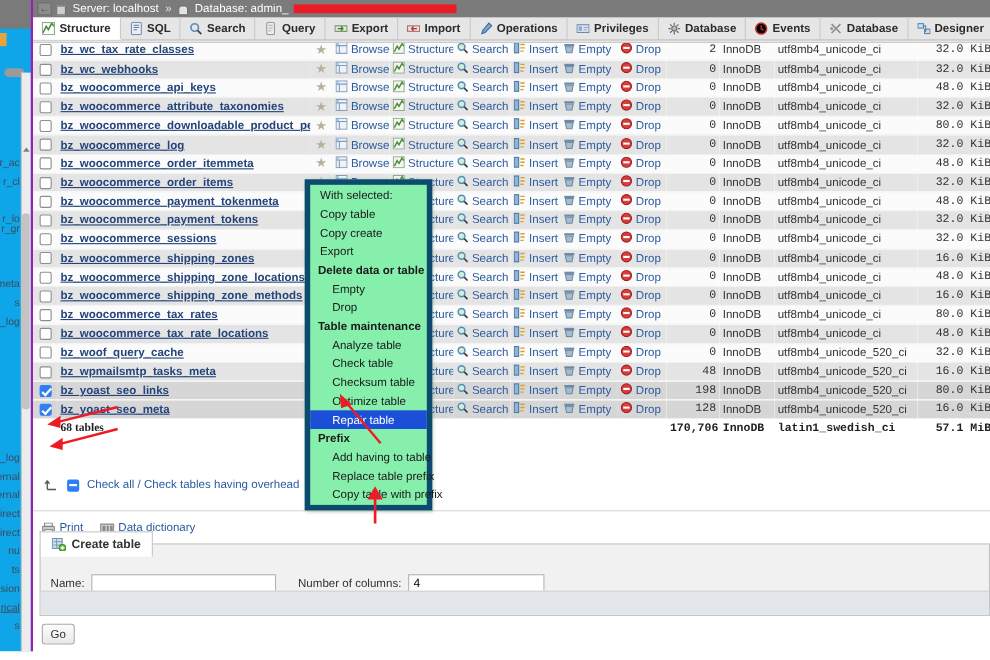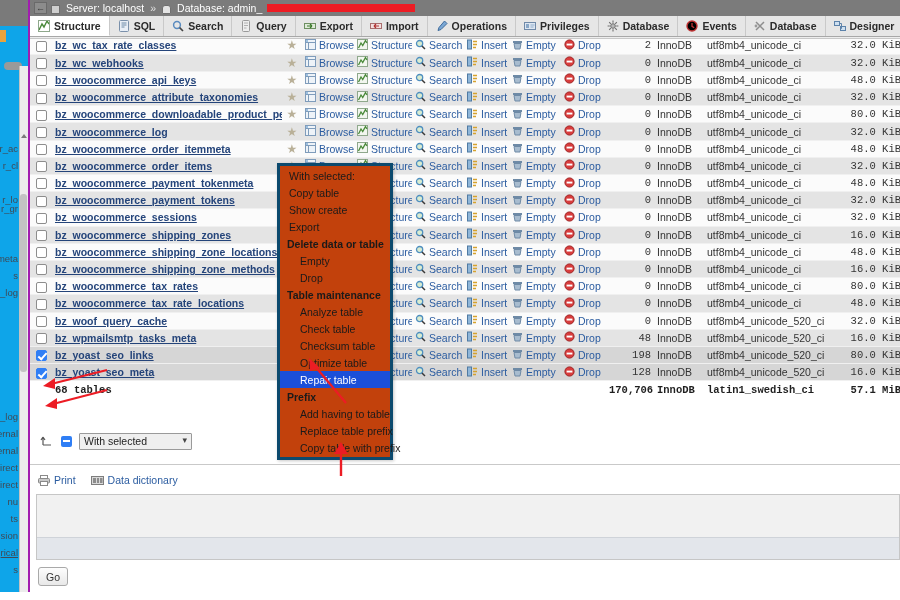--- a/index.html
+++ b/index.html
@@ -130,21 +130,21 @@
   
   .star { color:#b9b098; font-size: 12px; line-height: 1; }
 
   
   tr.summary { background:#fff; height: 20px; }
   tr.summary td {
     font-weight: bold; font-size: 10.5px; color:#1f1f1f;
     border-top: 1px solid #b9b9b9; border-bottom: none;
     font-family:"Liberation Mono", monospace;
   }
-  tr.summary td.c-name { font-family:Liberation Mono, monospace; }
+  tr.summary td.c-name { font-family:Liberation Serif, serif; }
 
   
   .checkall {
     position:absolute; left: 30px; top: 428px; width: 870px; height: 26px;
     display:flex; align-items:center; gap: 7px; padding-left: 8px;
     background:#fff;
   }
   .arrow-up-ico { width: 16px; height: 16px; }
   .minusbox {
     width: 11px; height: 11px; background:#2f7ef5; border-radius:2px;
@@ -214,21 +214,21 @@
     width: 30px; height: 19px;
     border:1px solid #a9a9a9; border-radius: 3px;
     background: linear-gradient(#fdfdfd,#e8e8e8);
     font-size:10.5px; color:#333; cursor:pointer;
     font-family:"Liberation Sans", sans-serif;
   }
 
   
   .menu {
     position:absolute; left: 277px; top: 163px; width: 116px;
-    background:#c2410c; border:3px solid #0c4a6e;
+    background:#86efac; border:5px solid #0c4a6e;
     box-shadow: 1px 1px 3px rgba(0,0,0,.22);
     z-index: 40; padding: 1px 0;
   }
   .menu .mi {
     padding: 1.5px 6px 1.5px 9px; font-size:10.5px; color:#1a1a1a;
     white-space:nowrap; line-height: 14px;
   }
   .menu .mi.hdr { font-weight:bold; padding-left: 7px; }
   .menu .mi.sub { padding-left: 20px; }
   .menu .mi.hl { background:#1b4fd8; color:#fff; }
@@ -1750,20 +1750,21 @@
    </tr>
         </tbody>
     </table>
   </div>
 
   <div class="checkall">
     <svg class="arrow-up-ico" viewBox="0 0 16 16">
       <path d="M5 12 V4 M5 4 L3 7 M5 4 L7 7 M5 12 H13" stroke="#555" stroke-width="1.2" fill="none"></path>
     </svg>
     <span class="minusbox"></span>
+    <a href="#">Check all / Check tables having overhead</a>
     <span class="selwrap">
       <select class="withsel" id="withsel"><option>With selected</option><option>Copy table</option><option>Show create</option><option>Export</option><option>Empty</option><option>Drop</option><option>Analyze table</option><option>Check table</option><option>Checksum table</option><option>Optimize table</option><option>Repair table</option><option>Add prefix to table</option><option>Replace table prefix</option><option>Copy table with prefix</option></select>
     </span>
   </div>
 
   <div class="hr-sep"></div>
 
   <div class="botzone">
     <div class="printrow">
       <svg width="12" height="11" viewBox="0 0 12 11">
@@ -1774,30 +1775,45 @@
       <a href="#">Print</a>
       <span class="gap"></span>
       <svg width="13" height="11" viewBox="0 0 13 11">
         <rect x="0.5" y="1.5" width="12" height="8" fill="#d9d9d9" stroke="#7d7d7d"></rect>
         <path d="M2 3h3v5H2zM6 3h2v5H6zM9 3h2.5v5H9z" fill="#8c8c8c"></path>
       </svg>
       <a href="#">Data dictionary</a>
     </div>
 
     <div class="createbox">
+      <div class="createtab">
+        <svg width="13" height="12" viewBox="0 0 13 12">
+          <rect x="0.5" y="0.5" width="9" height="9" fill="#cfe2f0" stroke="#6d8fae"></rect>
+          <path d="M1.5 3.5h8M1.5 6.5h8M4.5 1v8" stroke="#6d8fae" stroke-width=".8"></path>
+          <circle cx="9.8" cy="9" r="3" fill="#6cbf43" stroke="#3d8a23"></circle>
+          <path d="M9.8 7.3v3.4M8.1 9h3.4" stroke="#fff" stroke-width="1.1"></path>
+        </svg>
+        <span>Create table</span>
+      </div>
+      <div class="createfields">
+        <label>Name:</label>
+        <input type="text" id="tbl-name" value="" style="">
+        <label style="margin-left:14px">Number of columns:</label>
+        <input type="text" id="num-cols" value="4" style="">
+      </div>
       <div class="createfooter"></div>
     </div>
 
     <button class="gobtn">Go</button>
   </div>
 
   <div class="menu" id="ctxmenu">
       <div class="mi">With selected:</div>
       <div class="mi">Copy table</div>
-      <div class="mi">Show create</div>
+      <div class="mi">Copy create</div>
       <div class="mi">Export</div>
       <div class="mi hdr">Delete data or table</div>
       <div class="mi sub">Empty</div>
       <div class="mi sub">Drop</div>
       <div class="mi hdr">Table maintenance</div>
       <div class="mi sub">Analyze table</div>
       <div class="mi sub">Check table</div>
       <div class="mi sub">Checksum table</div>
       <div class="mi sub">Optimize table</div>
       <div class="mi sub hl">Repair table</div>

